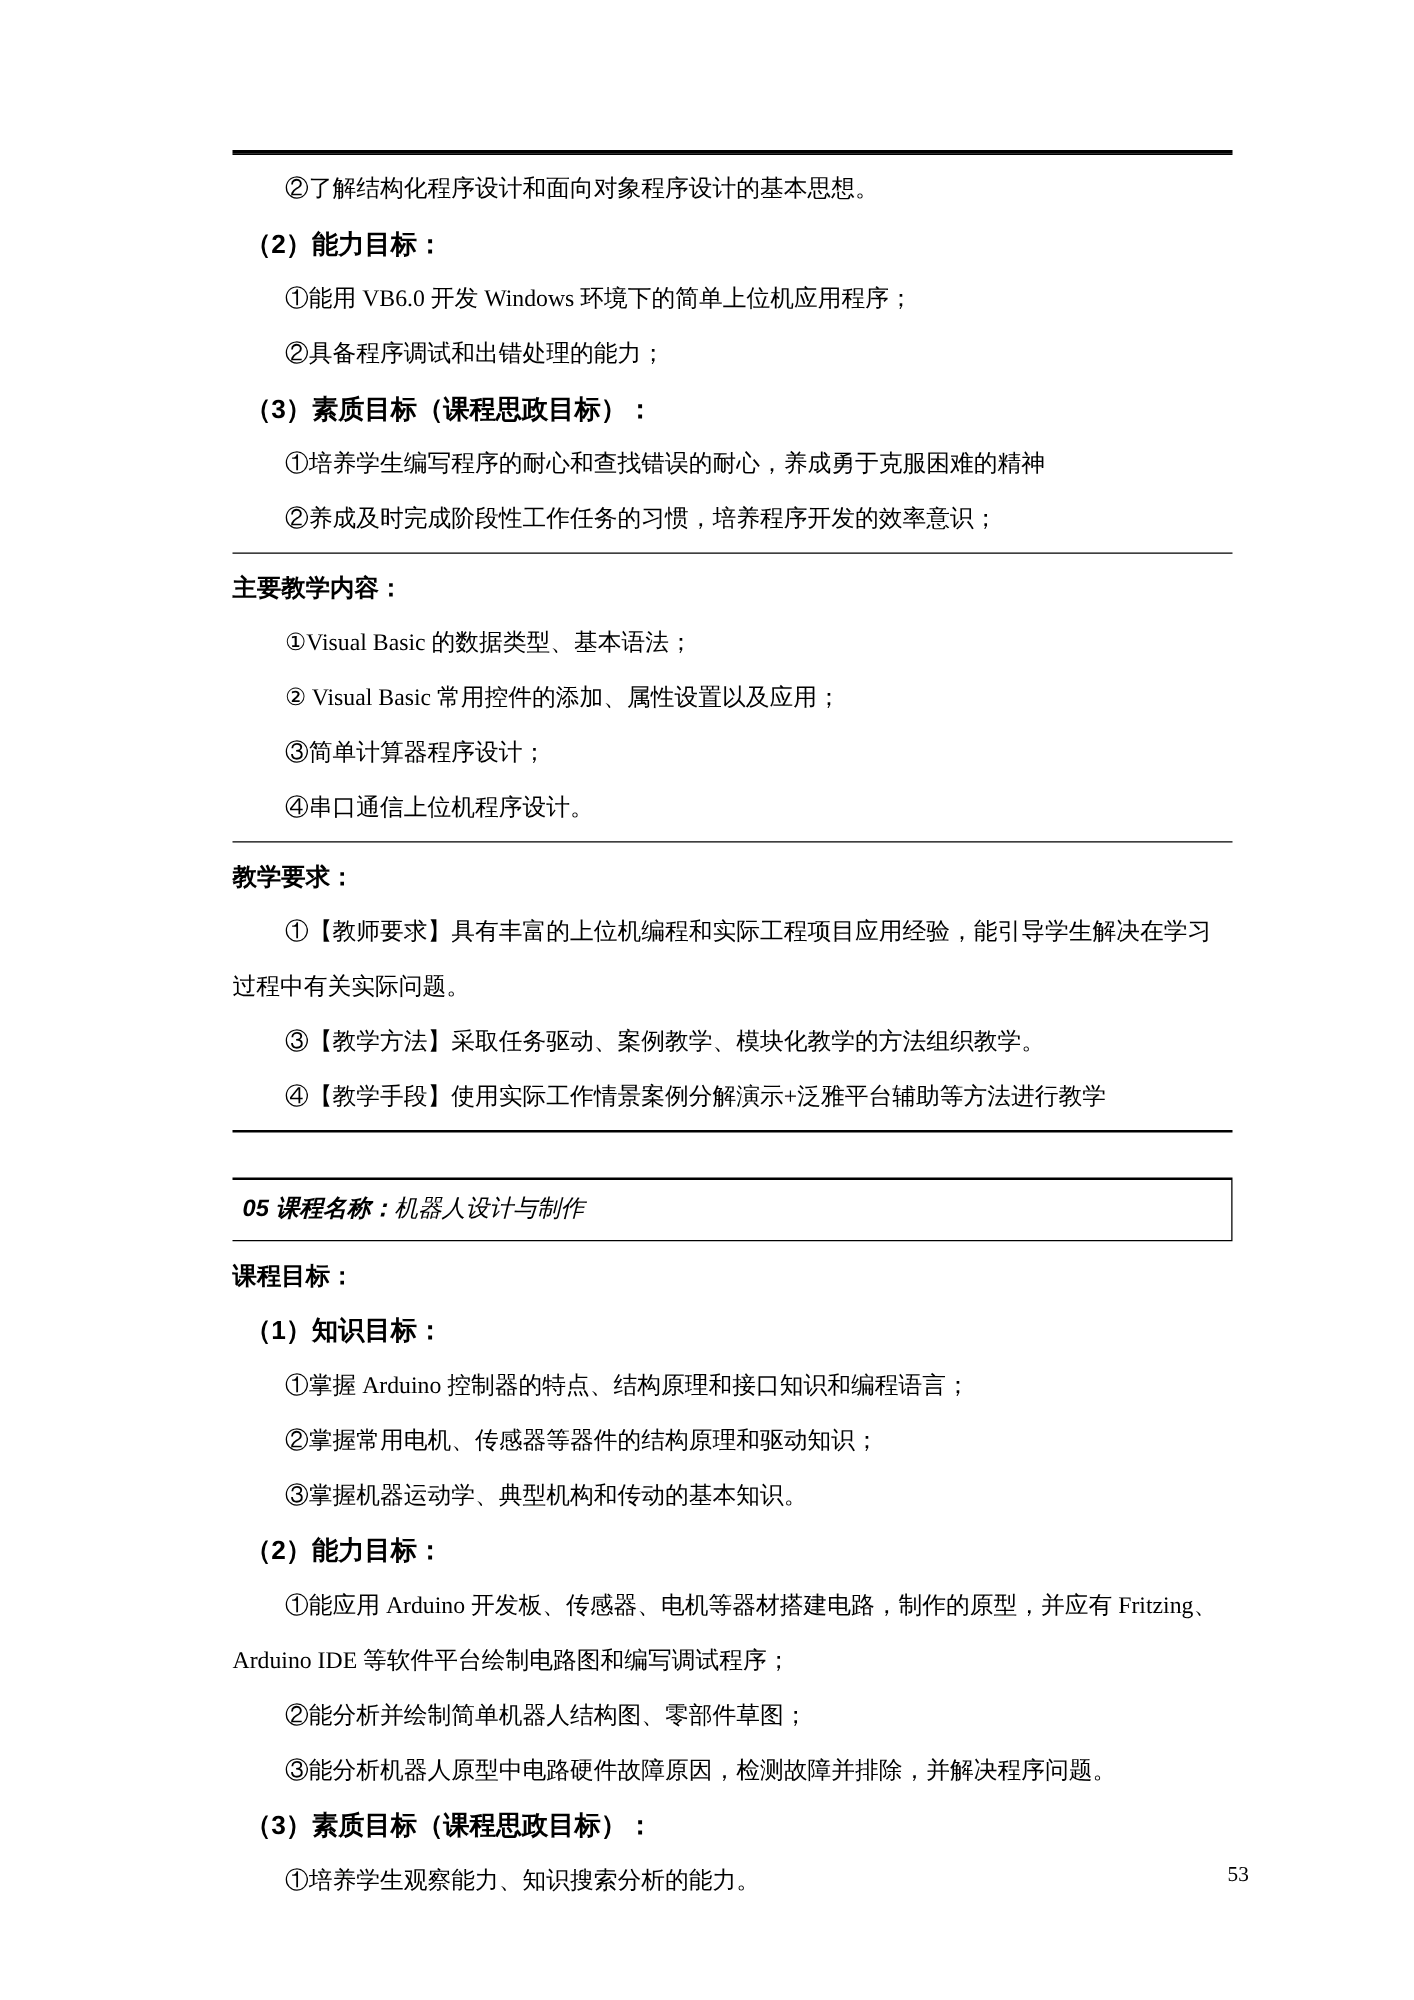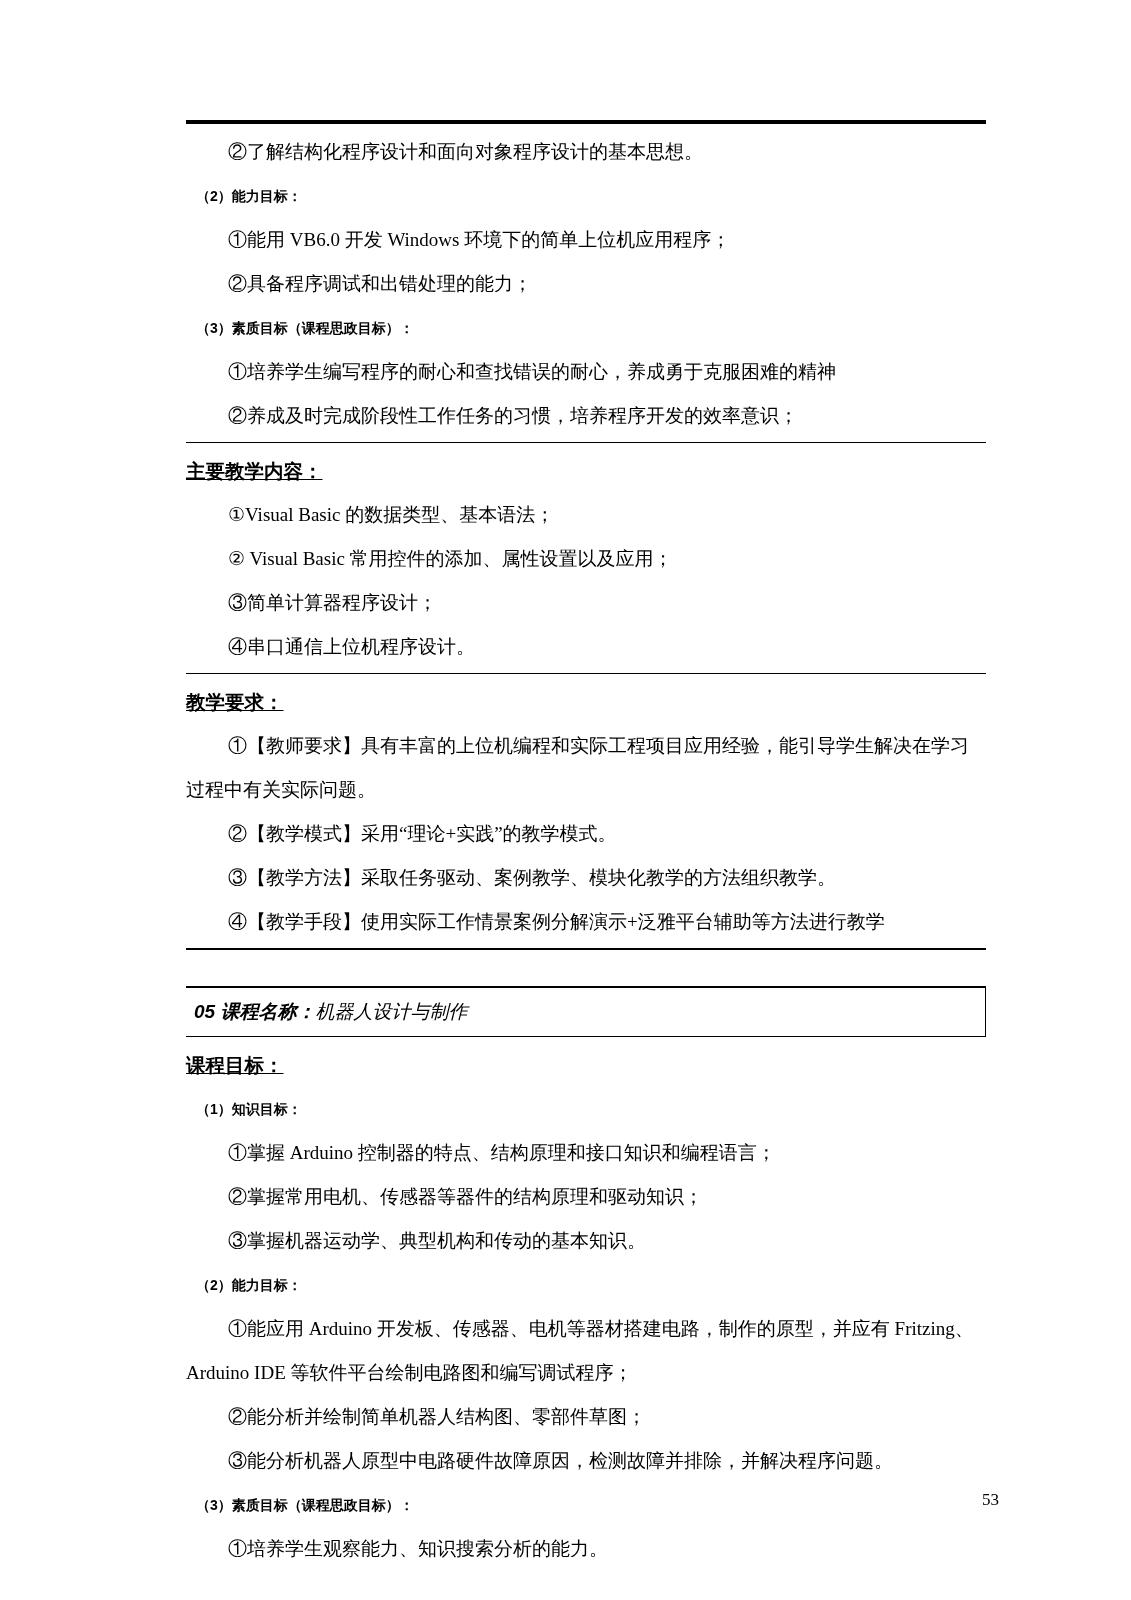--- a/index.html
+++ b/index.html
@@ -60,28 +60,27 @@
   }
   .indent1 {
     padding-left: 10px;
   }
   .indent2 {
     padding-left: 42px;
   }
   .bold {
     font-weight: bold;
     font-family: "Liberation Sans", sans-serif;
-    font-size: 14px;
+    font-size: 21px;
   }
   .heading {
     font-weight: bold;
     font-family: "Liberation Sans", sans-serif;
     font-size: 19.5px;
     line-height: 44px;
-    text-decoration: underline;
   }
   
   .course-header {
     display: flex;
     width: 800px;
     border-top: 2.5px solid #000;
     border-bottom: 1.5px solid #000;
     box-sizing: border-box;
   }
   .course-header .left {
@@ -150,21 +149,20 @@
       <p class="line indent2">② Visual Basic 常用控件的添加、属性设置以及应用；</p>
       <p class="line indent2">③简单计算器程序设计；</p>
       <p class="line indent2">④串口通信上位机程序设计。</p>
     </div>
 
     <div class="rule-single"></div>
 
     <div class="block">
       <p class="heading">教学要求：</p>
       <p class="line wrapline">①【教师要求】具有丰富的上位机编程和实际工程项目应用经验，能引导学生解决在学习过程中有关实际问题。</p>
-      <p class="line indent2">②【教学模式】采用“理论+实践”的教学模式。</p>
       <p class="line indent2">③【教学方法】采取任务驱动、案例教学、模块化教学的方法组织教学。</p>
       <p class="line indent2">④【教学手段】使用实际工作情景案例分解演示+泛雅平台辅助等方法进行教学</p>
     </div>
 
     <div class="rule-thick"></div>
 
     <div class="gap"></div>
 
     <div class="course-header">
       <div class="left">

